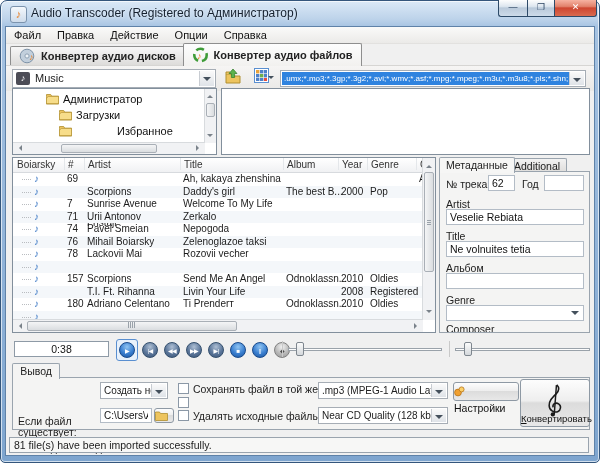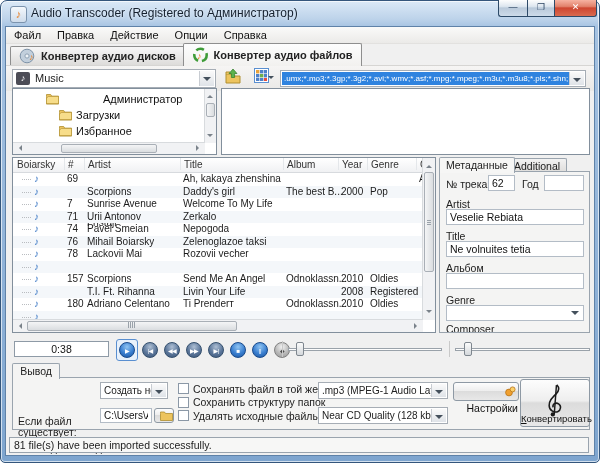--- a/index.html
+++ b/index.html
@@ -101,21 +101,21 @@
   .groove{position:absolute;left:0;right:0;top:9px;height:3px;background:#fdfdfd;border:1px solid #9aa2aa;box-sizing:border-box;}
   .sthumb{position:absolute;top:3px;width:8px;height:14px;background:linear-gradient(#fbfbfb,#d4d8dc);
           border:1px solid #7e868e;border-radius:2px;box-sizing:border-box;}
   .psep{position:absolute;top:314px;width:1px;height:16px;background:#c9c9c9;}
   
   #outtab{position:absolute;left:6px;top:336px;width:46px;height:15px;border:1px solid #9aa4ae;border-bottom:none;
           border-radius:2px 2px 0 0;background:#f4f4f3;z-index:2;font-size:10.5px;text-align:center;line-height:15px;color:#222;}
   #outpanel{position:absolute;left:6px;top:350px;width:578px;height:53px;border:1px solid #9aa4ae;background:#f4f4f3;box-sizing:border-box;}
   .olabel{position:absolute;font-size:10.5px;color:#222;white-space:pre-line;line-height:11px;margin-top:32px;}
   .obtn{position:absolute;border:1px solid #8e99a4;border-radius:3px;background:linear-gradient(#fdfdfd,#eeeeee 45%,#dcdcdc 50%,#e8e8e8);
-        box-sizing:border-box;font-size:10.5px;color:#111;text-align:right;}
+        box-sizing:border-box;font-size:10.5px;color:#111;text-align:left;}
   .cbrow{position:absolute;display:flex;align-items:center;height:13px;}
   .cbbox{width:11px;height:11px;background:#fff;border:1px solid #8b98a6;box-sizing:border-box;margin-right:4px;}
   .cblabel{font-size:10.5px;color:#222;white-space:nowrap;}
   #convertbtn{left:514px;top:352px;width:70px;height:48px;}
   #convertbtn .clef{position:absolute;left:50%;top:2px;margin-left:-12px;}
   .convert-label{position:absolute;left:0;right:0;bottom:2px;font-size:9.5px;color:#111;}
   .convert-label::first-letter{text-decoration:underline;}
   
   #statusfield{position:absolute;left:3px;top:410px;width:580px;height:16px;background:#f7f7f6;border:1px solid #9aa4ae;
         box-sizing:border-box;font-size:10.5px;color:#222;line-height:14px;padding-left:4px;}
@@ -193,35 +193,35 @@
         <span class="ga"></span>
       </div>
       <div class="combo" id="extcombo">
         <span class="sel">.umx;*.mo3;*.3gp;*.3g2;*.avi;*.wmv;*.asf;*.mpg;*.mpeg;*.m3u;*.m3u8;*.pls;*.shn;</span>
         <span class="arrow"></span>
       </div>
     </div>
 
     <div class="panel" id="treepanel">
       <div id="treeitems">
-            <div class="tree-item" style="top: 2px; left: 33px; gap: 40px;">
+            <div class="tree-item" style="top: 2px; left: 33px;">
               <span class="ticon"><svg width="13" height="12" viewBox="0 0 13 12">
                   <path d="M0.5 3.5 v-2 h4.2 l1 1.6 h6.8 v8 h-12 z" fill="#edc45e" stroke="#b08f30" stroke-width="0.8"></path>
                   <path d="M0.5 5 l2-1.5 h10 v7 h-12 z" fill="#f7dd8a" stroke="#b08f30" stroke-width="0.6"></path>
                 </svg></span>
               <span class="tlabel">Администратор</span>
             </div>
             <div class="tree-item" style="top: 18px; left: 46px;">
               <span class="ticon"><svg width="13" height="12" viewBox="0 0 13 12">
                   <path d="M0.5 3.5 v-2 h4.2 l1 1.6 h6.8 v8 h-12 z" fill="#edc45e" stroke="#b08f30" stroke-width="0.8"></path>
                   <path d="M0.5 5 l2-1.5 h10 v7 h-12 z" fill="#f7dd8a" stroke="#b08f30" stroke-width="0.6"></path>
                 </svg></span>
               <span class="tlabel">Загрузки</span>
             </div>
-            <div class="tree-item" style="top: 34px; left: 46px;">
+            <div class="tree-item" style="top: 34px; left: 46px; gap: 41px;">
               <span class="ticon"><svg width="13" height="12" viewBox="0 0 13 12">
                   <path d="M0.5 3.5 v-2 h4.2 l1 1.6 h6.8 v8 h-12 z" fill="#edc45e" stroke="#b08f30" stroke-width="0.8"></path>
                   <path d="M0.5 5 l2-1.5 h10 v7 h-12 z" fill="#f7dd8a" stroke="#b08f30" stroke-width="0.6"></path>
                 </svg></span>
               <span class="tlabel">Избранное</span>
             </div>
             <div class="tree-item" style="top: 50px; left: 46px;">
               <span class="ticon"><svg width="13" height="12" viewBox="0 0 13 12">
                   <path d="M0.5 3.5 v-2 h4.2 l1 1.6 h6.8 v8 h-12 z" fill="#edc45e" stroke="#b08f30" stroke-width="0.8"></path>
                   <path d="M0.5 5 l2-1.5 h10 v7 h-12 z" fill="#f7dd8a" stroke="#b08f30" stroke-width="0.6"></path>
@@ -479,21 +479,20 @@
         <path d="M0.5 2.5 v-1.5 h4 l1 1.5 h7 v7 h-12 z" fill="#edc45e" stroke="#b08f30" stroke-width="0.8"></path>
       </svg>
     </div>
     <div id="cbgroup">
           <div class="cbrow" style="left: 172px; top: 355px;">
             <span class="cbbox"></span>
             <span class="cblabel">Сохранять файл в той же папке</span>
           </div>
           <div class="cbrow" style="left: 172px; top: 368.5px;">
             <span class="cbbox"></span>
-            <span class="cblabel">Сохранить структуру папок</span>
           </div>
           <div class="cbrow" style="left: 172px; top: 382px;">
             <span class="cbbox"></span>
             <span class="cblabel">Удалять исходные файлы</span>
           </div>
         </div>
 
     <div class="combo" style="left:312px;top:355px;width:130px;height:17px;">
       <span style="position:absolute;left:3px;top:2px;font-size:10px;white-space:nowrap;overflow:hidden;right:15px;">.mp3 (MPEG-1 Audio Layer 3)</span>
       <span class="arrow"></span>

